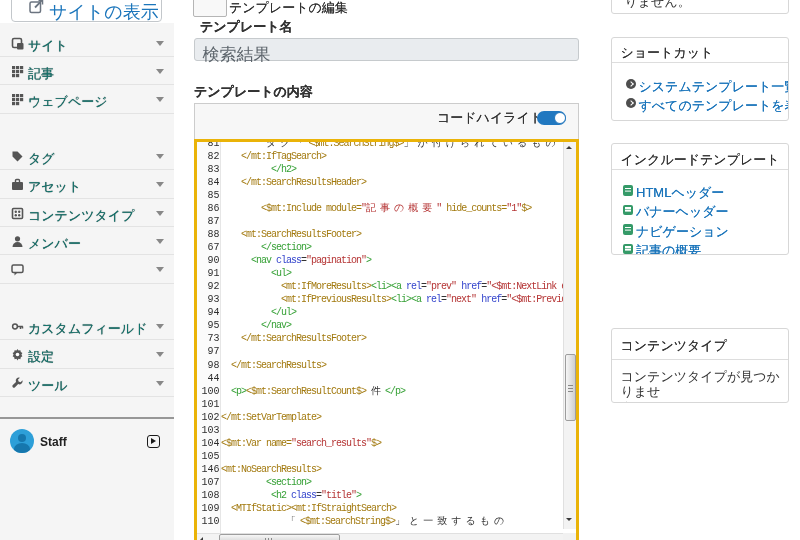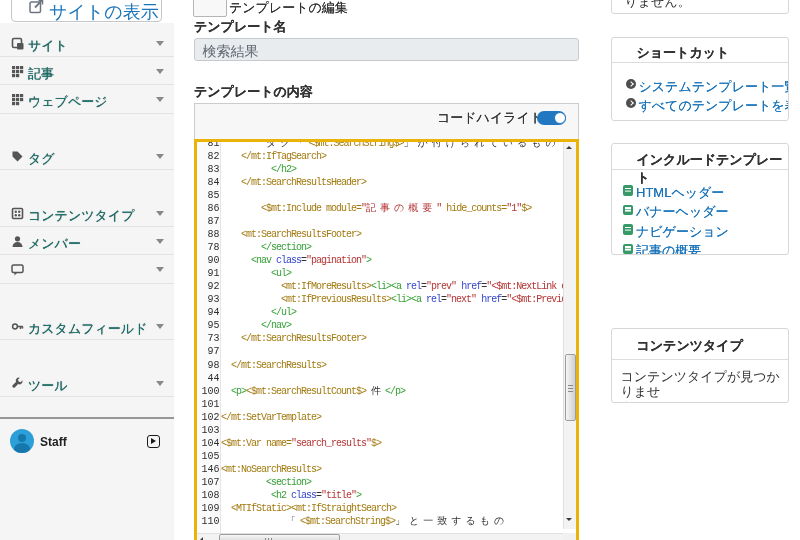--- a/index.html
+++ b/index.html
@@ -25,21 +25,21 @@
 #play{position:absolute;left:147px;top:435px;width:13px;height:13px;border:1.6px solid #1a1a1a;border-radius:3px}
 #play:after{content:"";position:absolute;left:3px;top:2px;width:0;height:0;
 border-top:3px solid transparent;border-bottom:3px solid transparent;border-left:5px solid #1a1a1a}
 
 
 #iconbox{position:absolute;left:192.5px;top:-16px;width:34px;height:33px;background:#f8f8f8;border:1px solid #b5b5b5;border-radius:2px}
 #ptitle{position:absolute;left:229px;top:-1px;font-size:13px;color:#333;text-shadow:0 0 0.6px #333}
 .flabel{position:absolute;font-size:13px;font-weight:bold;color:#333;text-shadow:0 0 0.6px #333}
 #input1{position:absolute;left:193.5px;top:38px;width:385px;height:23px;background:#e9ecef;
 border:1px solid #c6cacd;border-radius:3px}
-#input1 span{position:absolute;left:8px;top:4px;font-size:14px;color:#5c646b}
+#input1 span{position:absolute;left:8px;top:4px;font-size:17px;color:#5c646b}
 #toolbar{position:absolute;left:193.5px;top:102.8px;width:385px;height:37px;background:#f7f7f7;border:1px solid #ccc}
 #chl{position:absolute;left:437px;top:108.5px;font-size:13px;color:#333;text-shadow:0 0 0.6px #333}
 #toggle{position:absolute;left:537px;top:111px;width:29px;height:13.5px;border-radius:7px;background:#2178c0}
 #toggle:after{content:"";position:absolute;right:0px;top:0.5px;width:12.5px;height:12.5px;border-radius:50%;background:#fff;border:0.5px solid #2477bd;box-sizing:border-box}
 
 
 #editor{position:absolute;left:193.5px;top:138.8px;width:385px;height:409px;background:#fff;
 border:3px solid #eab308;overflow:hidden}
 #gutterbg{position:absolute;left:0;top:0;width:24.5px;height:100%;background:#fbfbfb;border-right:1px solid #e6e6e6}
 #gutter{position:absolute;left:0;top:-5.1px;width:23px;text-align:right;
@@ -62,21 +62,21 @@
 #varrowd{position:absolute;right:3.5px;top:376px;width:0;height:0;border-left:3px solid transparent;border-right:3px solid transparent;border-top:3.5px solid #3a3a3a}
 #hsb{position:absolute;left:0;bottom:0;width:372.5px;height:12.1px;background:#f3f3f3;border-top:1px solid #e0e0e0}
 #hthumb{position:absolute;left:22px;top:0.5px;width:121px;height:10.5px;background:linear-gradient(to bottom,#f6f6f6,#cfcfcf);border:1px solid #9d9d9d;border-radius:2px}
 .hgrip{position:absolute;top:3px;width:1px;height:5px;background:#8a8a8a}
 #harrowl{position:absolute;left:3.5px;top:3.2px;width:0;height:0;border-top:3px solid transparent;border-bottom:3px solid transparent;border-right:3.5px solid #3a3a3a}
 #harrowr{position:absolute;right:3.5px;top:3.2px;width:0;height:0;border-top:3px solid transparent;border-bottom:3px solid transparent;border-left:3.5px solid #3a3a3a}
 #corner{position:absolute;right:0;bottom:0;width:12.5px;height:12.1px;background:#f1f1f1}
 
 
 .card{position:absolute;left:610.5px;width:178px;background:#fff;border:1px solid #d7d7d7;border-radius:3px;overflow:hidden}
-.chead{position:absolute;left:25px;font-size:13px;font-weight:bold;color:#333;text-shadow:0 0 0.6px #333}
+.chead{position:absolute;left:9px;font-size:13px;font-weight:normal;color:#333;text-shadow:0 0 0.6px #333}
 .cbord{position:absolute;left:0;width:100%;height:1px;background:#ddd}
 .blink{font-size:13px;color:#1b75bb;text-shadow:0 0 0.6px #1b75bb}
 .scitem{position:absolute;left:14px;height:14px}
 .scicon{position:absolute;left:0;top:1.5px;width:10px;height:10px;border-radius:50%;background:#4e4e4e}
 .scicon:after{content:"";position:absolute;left:3px;top:2.5px;width:3px;height:3px;border-right:1.4px solid #fff;border-bottom:1.4px solid #fff;transform:rotate(-45deg)}
 .sctext{position:absolute;left:13px;top:0;white-space:nowrap}
 .incitem{position:absolute;left:11px;height:14px}
 .gicon{position:absolute;left:0;top:1.5px;width:10.5px;height:10.5px;border-radius:2px;background:#359a68}
 .gicon:after{content:"";position:absolute;left:2px;top:2.5px;width:6.5px;height:1.2px;background:#fff;box-shadow:0 2.6px 0 #fff}
 .incitem .blink{position:absolute;left:13.5px;top:0;white-space:nowrap}
@@ -129,20 +129,28 @@
 <span class="nlabel">ウェブページ</span>
       <span class="caret"></span>
     </div>
 <div class="nitem" style="top:142.0px">
 <svg class="nicon" width="13" height="13" viewBox="0 0 13 13">
         <path d="M1.5 1.5 h5 l5 5 -5 5 -5-5 z" fill="#555" transform="rotate(0 6 6)"></path>
       </svg>
 <span class="nlabel">タグ</span>
       <span class="caret"></span>
     </div>
+<div class="nitem" style="top:170.3px">
+<svg class="nicon" width="13" height="13" viewBox="0 0 13 13">
+        <rect x="1" y="4" width="11" height="8" rx="1" fill="#555"></rect>
+        <path d="M4.5 4 v-1.5 a1 1 0 0 1 1-1 h2 a1 1 0 0 1 1 1 V4" fill="none" stroke="#555" stroke-width="1.4"></path>
+      </svg>
+<span class="nlabel">アセット</span>
+      <span class="caret"></span>
+    </div>
 <div class="nitem" style="top:198.7px">
 <svg class="nicon" width="13" height="13" viewBox="0 0 13 13">
         <rect x="1.5" y="1.5" width="10" height="10" rx="1" fill="none" stroke="#555" stroke-width="1.6"></rect>
         <circle cx="4.8" cy="4.8" r="1.2" fill="#555"></circle>
         <circle cx="8.2" cy="4.8" r="1.2" fill="#555"></circle>
         <circle cx="4.8" cy="8.2" r="1.2" fill="#555"></circle>
         <circle cx="8.2" cy="8.2" r="1.2" fill="#555"></circle>
       </svg>
 <span class="nlabel">コンテンツタイプ</span>
       <span class="caret"></span>
@@ -163,59 +171,67 @@
       <span class="caret"></span>
     </div>
 <div class="nitem" style="top:312.0px">
 <svg class="nicon" width="13" height="13" viewBox="0 0 13 13">
         <circle cx="4" cy="6.5" r="2.4" fill="none" stroke="#555" stroke-width="1.5"></circle>
         <path d="M6.4 6.5 h5.5 M9.5 6.5 v2.5 M11.5 6.5 v2" stroke="#555" stroke-width="1.5" fill="none"></path>
       </svg>
 <span class="nlabel">カスタムフィールド</span>
       <span class="caret"></span>
     </div>
+<div class="nitem" style="top:340.3px">
+<svg class="nicon" width="13" height="13" viewBox="0 0 13 13">
+        <path d="M6.5 1 l1 1.6 1.9-.4 .4 1.9 1.6 1 -1 1.6 1 1.6 -1.6 1 -.4 1.9 -1.9-.4 -1 1.6 -1-1.6 -1.9.4 -.4-1.9 -1.6-1 1-1.6 -1-1.6 1.6-1 .4-1.9 1.9.4 z" fill="#555"></path>
+        <circle cx="6.5" cy="6.5" r="1.8" fill="#fff"></circle>
+      </svg>
+<span class="nlabel">設定</span>
+      <span class="caret"></span>
+    </div>
 <div class="nitem" style="top:368.7px">
 <svg class="nicon" width="13" height="13" viewBox="0 0 13 13">
         <path d="M11.5 3.2 a3.2 3.2 0 0 1-4.3 3.9 L4 10.3 a1.5 1.5 0 0 1-2.2-2.2 L5 5 a3.2 3.2 0 0 1 3.9-4.3 L7 2.6 l.6 2 2 .6 1.9-2 z" fill="#555"></path>
       </svg>
 <span class="nlabel">ツール</span>
       <span class="caret"></span>
     </div>
 <div id="userline"></div>
 <div id="avatar">
       <div class="head"></div>
       <div class="body"></div>
     </div>
 <span id="staff">Staff</span>
 <div id="play"></div>
 </div>
 
 <div id="iconbox"></div>
 <div id="ptitle">テンプレートの編集</div>
-<div class="flabel" style="left:194px;top:17.5px">テンプレート名</div>
+<div class="flabel" style="left:200px;top:17.5px">テンプレート名</div>
 <div id="input1">
     <span>検索結果</span>
   </div>
 <div class="flabel" style="left:194px;top:83px">テンプレートの内容</div>
 <div id="toolbar"></div>
 <div id="chl">コードハイライト</div>
 <div id="toggle"></div>
 
 <div id="editor">
 <div id="gutterbg"></div>
 <div id="gutter">
       <div class="gn">81</div>
 <div class="gn">82</div>
 <div class="gn">83</div>
 <div class="gn">84</div>
 <div class="gn">85</div>
 <div class="gn">86</div>
 <div class="gn">87</div>
 <div class="gn">88</div>
-<div class="gn">78</div>
+<div class="gn">67</div>
 <div class="gn">90</div>
 <div class="gn">91</div>
 <div class="gn">92</div>
 <div class="gn">93</div>
 <div class="gn">94</div>
 <div class="gn">95</div>
 <div class="gn">73</div>
 <div class="gn">97</div>
 <div class="gn">98</div>
 <div class="gn">44</div>

